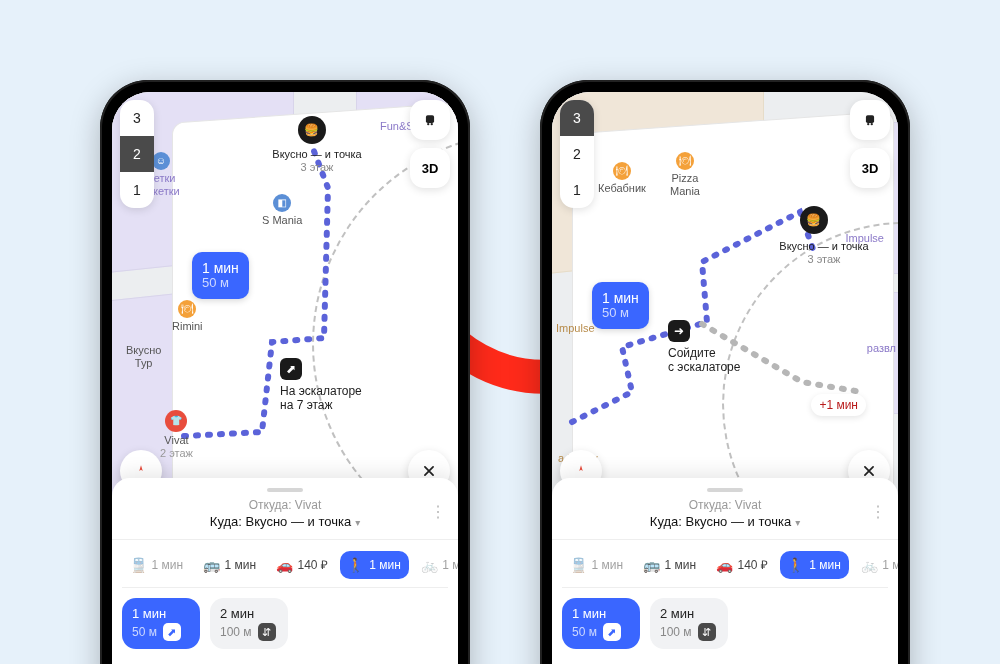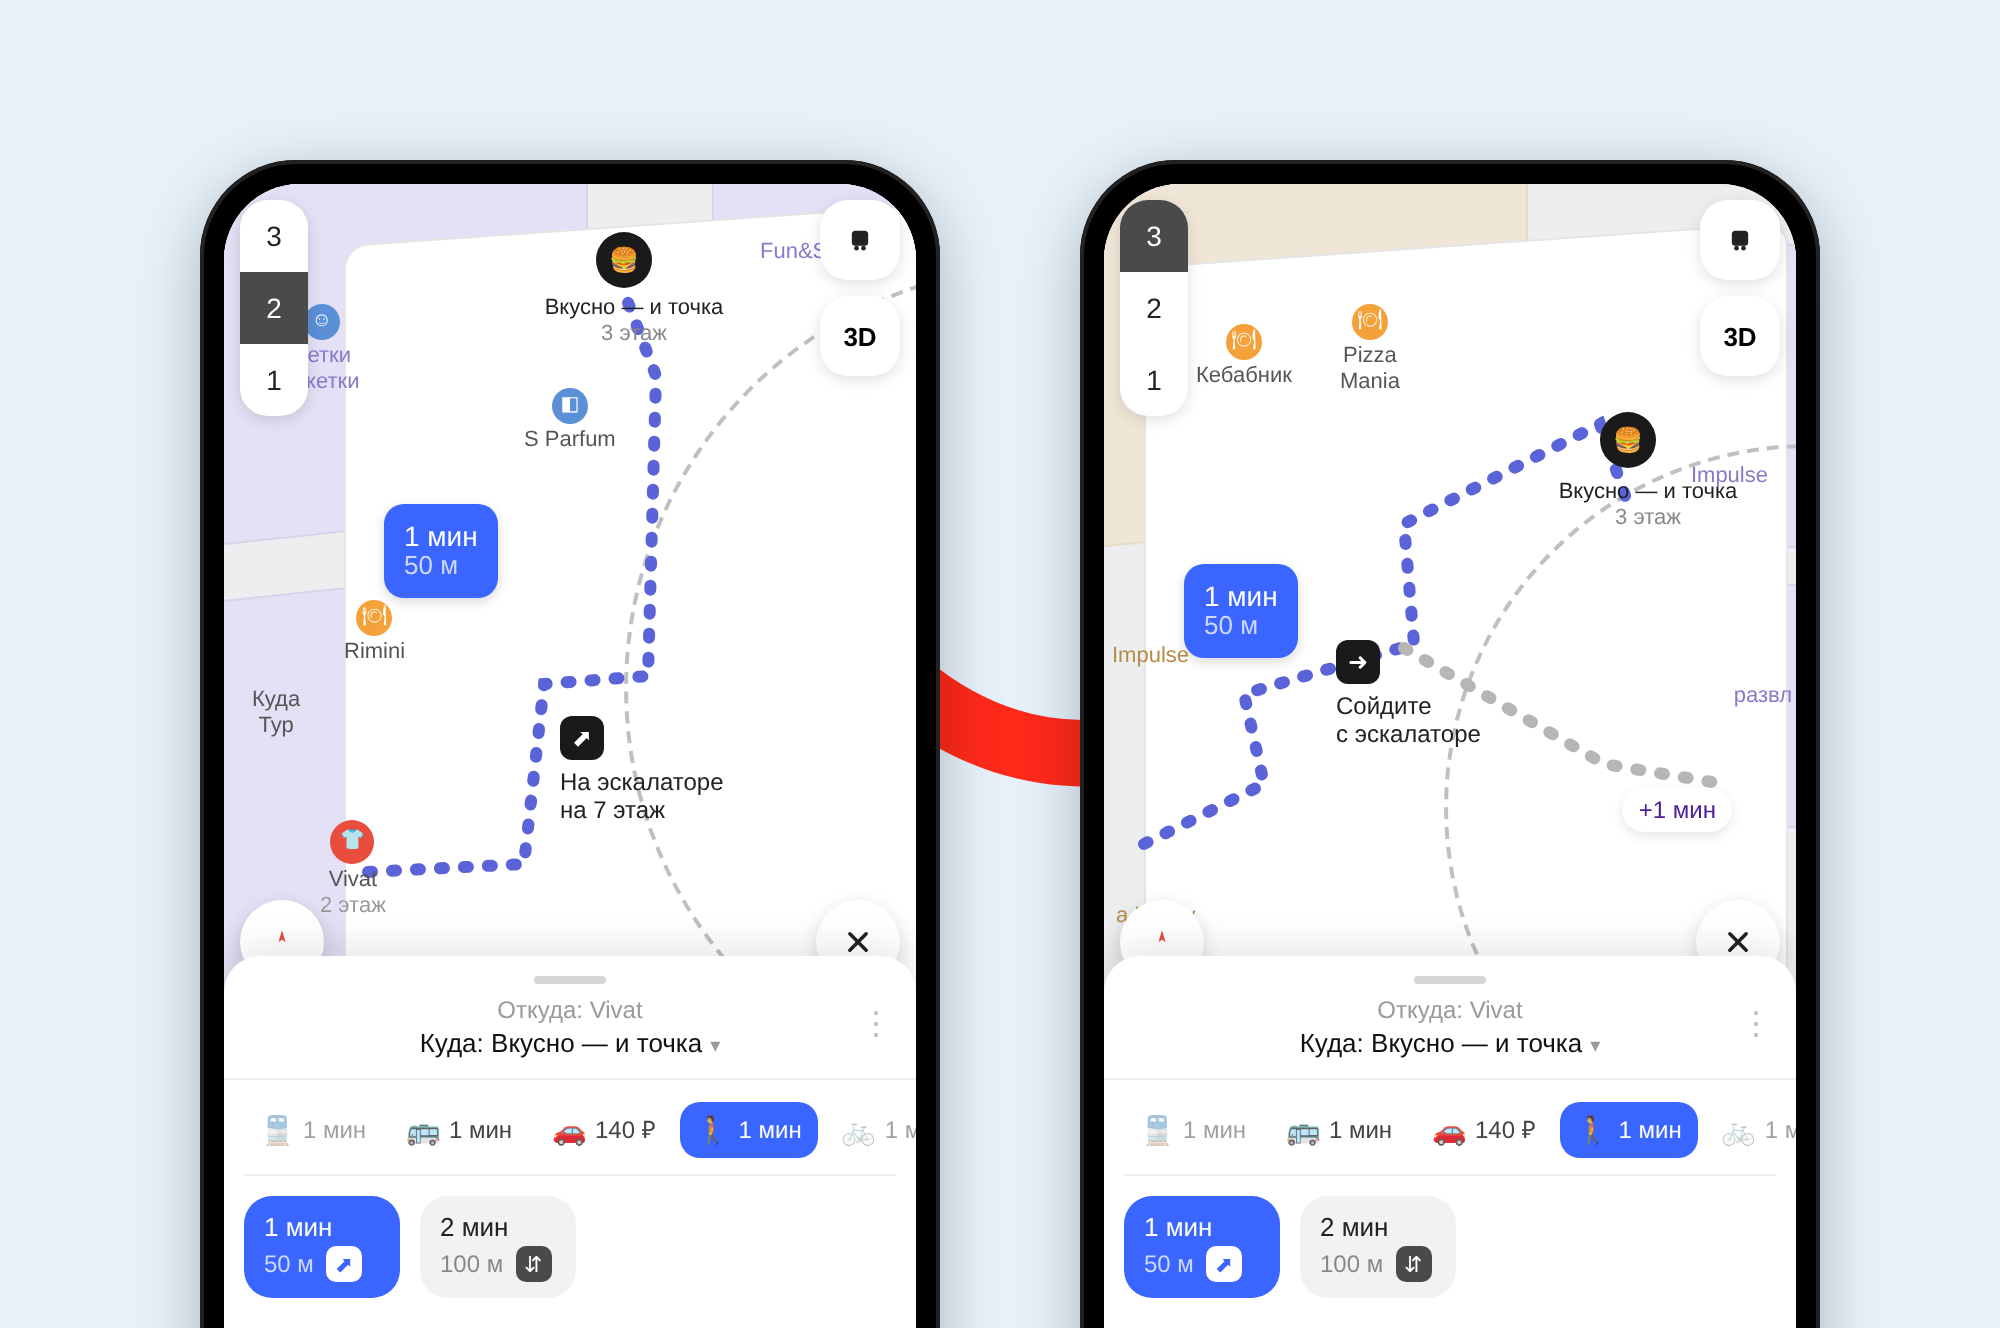--- a/index.html
+++ b/index.html
@@ -109,21 +109,21 @@
   .pill {
     position:absolute; width:40px; height:40px; border-radius:14px; background:#fff;
     box-shadow:0 2px 8px rgba(0,0,0,.12); display:flex; align-items:center; justify-content:center;
     font-size:13px; font-weight:600; cursor:pointer;
   }
   .pill.transit { right:8px; top:8px; }
   .pill.threeD  { right:8px; top:56px; font-weight:700; }
 
   .chip {
     position:absolute; background:#fff; border-radius:12px; padding:4px 8px;
-    font-size:12px; color:#4c1d95; box-shadow:0 2px 6px rgba(0,0,0,.1);
+    font-size:12px; color:#b91c1c; box-shadow:0 2px 6px rgba(0,0,0,.1);
   }
 
   .corner-btn {
     position:absolute; width:42px; height:42px; border-radius:50%; background:#fff;
     box-shadow:0 3px 10px rgba(0,0,0,.15); display:flex; align-items:center; justify-content:center;
   }
   .corner-btn.loc  { bottom:216px; left:8px;  color:#e84d3d; }
   .corner-btn.close{ bottom:216px; right:8px; color:#222; }
 
   
@@ -192,31 +192,31 @@
         <path d="M 72 344  L 150 340 L 160 250 L 212 246 L 216 96 L 200 54" stroke="#5b63d9" stroke-width="6" stroke-dasharray="2 10" stroke-linecap="round" fill="none"></path>
       </svg>
 
       <div class="poi blue text-purple" style="left:30px; top:60px;">
         <div class="dot">☺</div>
         <div style="white-space:pre;">Детки
 кокетки</div>
       </div>
       <div class="poi blue" style="left:150px; top:102px;">
         <div class="dot">◧</div>
-        <div>S Parfum</div>
+        <div>S Mania</div>
       </div>
       <div class="poi text-purple" style="left:268px; top:28px; color:#8b79c8;">
         <div>Fun&amp;Sun</div>
       </div>
       <div class="poi orange" style="left:60px; top:208px;">
         <div class="dot">🍽</div>
         <div>Rimini</div>
       </div>
       <div class="poi gray" style="left:14px; top:252px;">
-        <div style="white-space:pre;">Куда
+        <div style="white-space:pre;">Вкусно
 Тур</div>
       </div>
       <div class="poi red" style="left:48px; top:318px;">
         <div class="dot">👕</div>
         <div><span>Vivat</span><br><span style="color:#999;">2 этаж</span></div>
       </div>
 
       <div class="dest-pin" style="left:186px; top:24px;">
         <span>🍔</span>
       </div>

